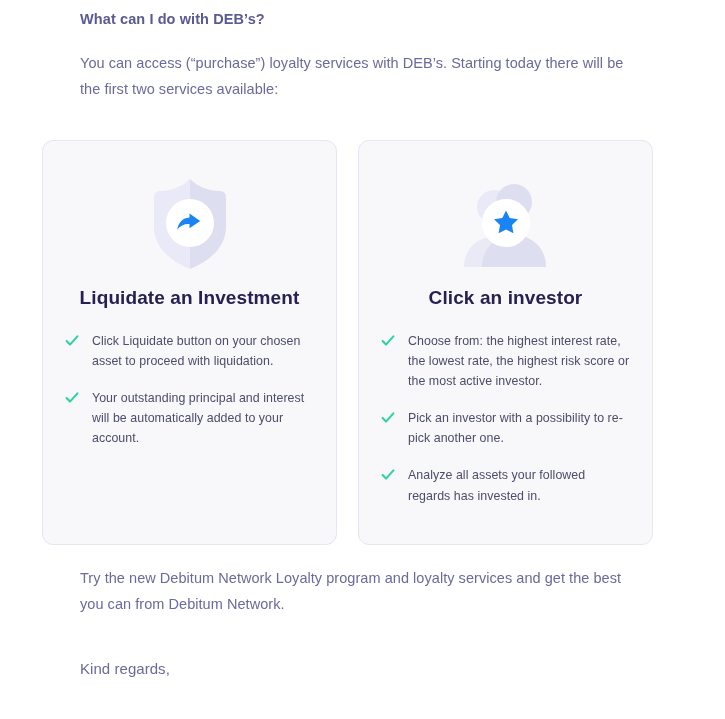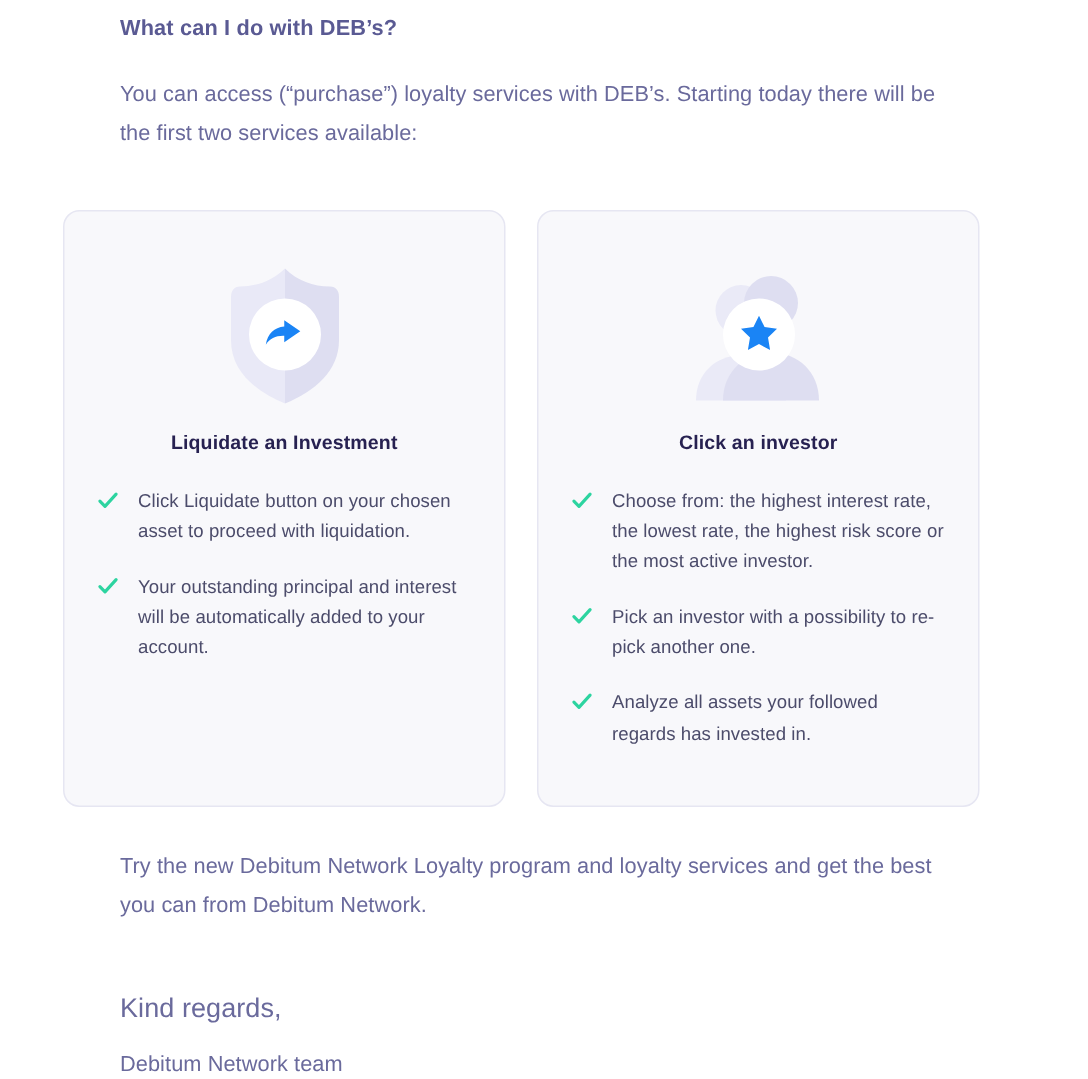--- a/index.html
+++ b/index.html
@@ -70,21 +70,21 @@
 
   .card-icon {
     width: 104px;
     height: 104px;
     margin-top: 2px;
     margin-bottom: 14px;
     display: block;
   }
 
   .card-title {
-    font-size: 13px;
+    font-size: 19px;
     font-weight: bold;
     color: #272151;
     text-align: right;
     margin: 0 0 22px 0;
     letter-spacing: 0.1px;
   }
 
   .bullet-list {
     list-style: none;
     margin: 0;
@@ -122,21 +122,21 @@
     width: 560px;
   }
   .outro-paragraph {
     font-size: 14.5px;
     color: #6a6a9c;
     line-height: 1.78;
     margin: 0;
     letter-spacing: 0.05px;
   }
   .sign-off {
-    font-size: 18px;
+    font-size: 15px;
     color: #6a6a9c;
     line-height: 1.78;
     margin: 38px 0 0 0;
     letter-spacing: 0.05px;
   }
   .sign-team {
     font-size: 14.5px;
     color: #6a6a9c;
     line-height: 1.78;
     margin: 10px 0 0 0;
@@ -242,16 +242,15 @@
           <span class="bullet-text">Analyze all assets your followed regards has invested in.</span>
         </li>
       </ul>
     </div>
 
   </section>
 
   <section class="outro">
     <p class="outro-paragraph">Try the new Debitum Network Loyalty program and loyalty services and get the best you can from Debitum Network.</p>
     <p class="sign-off">Kind regards,</p>
-    <p class="sign-team">Debitum Network team</p>
   </section>
 
 </div>
 
 </body></html>

